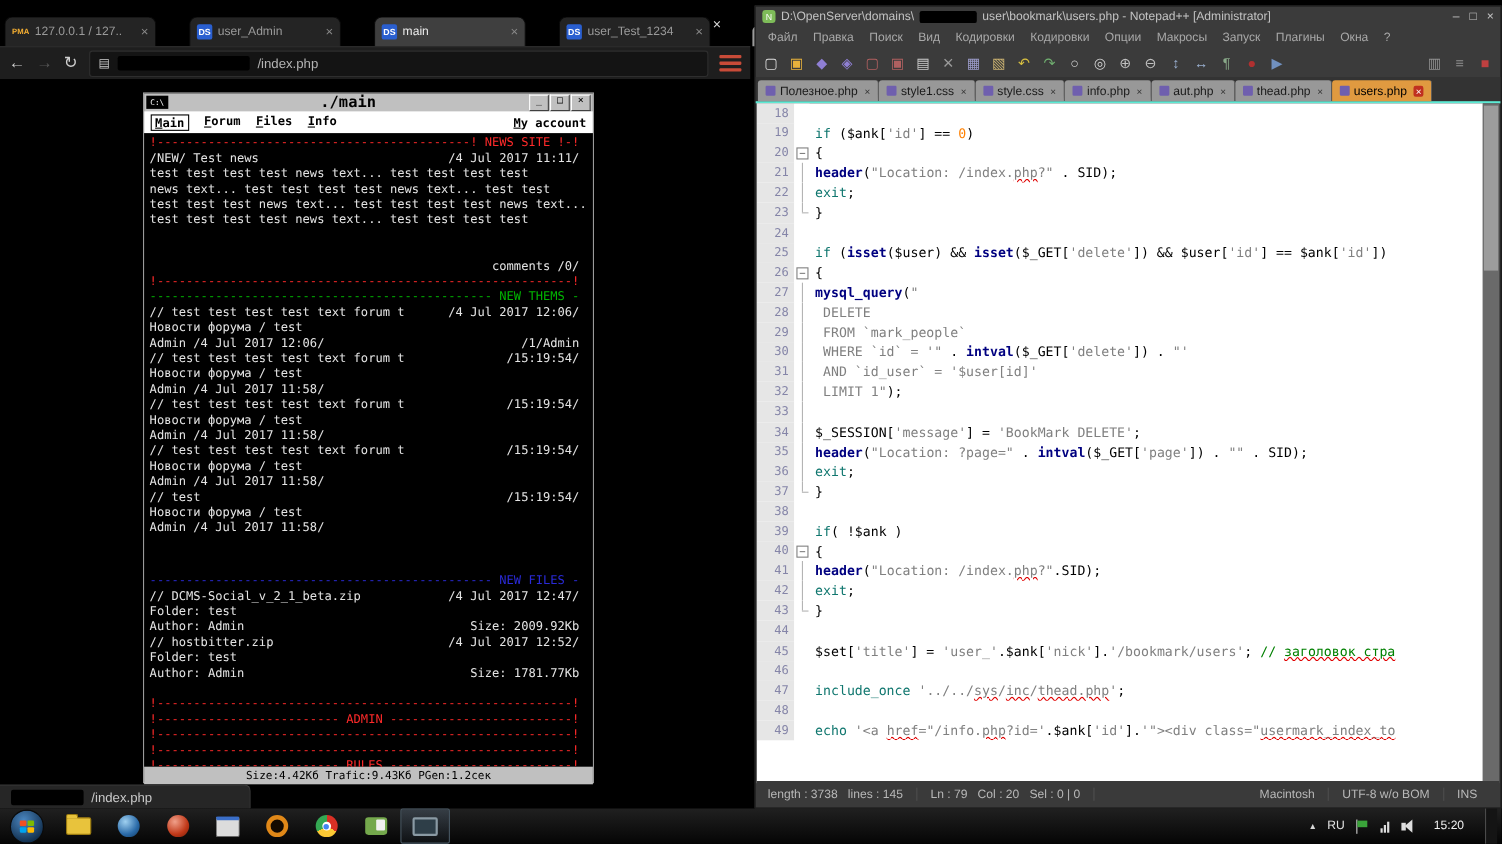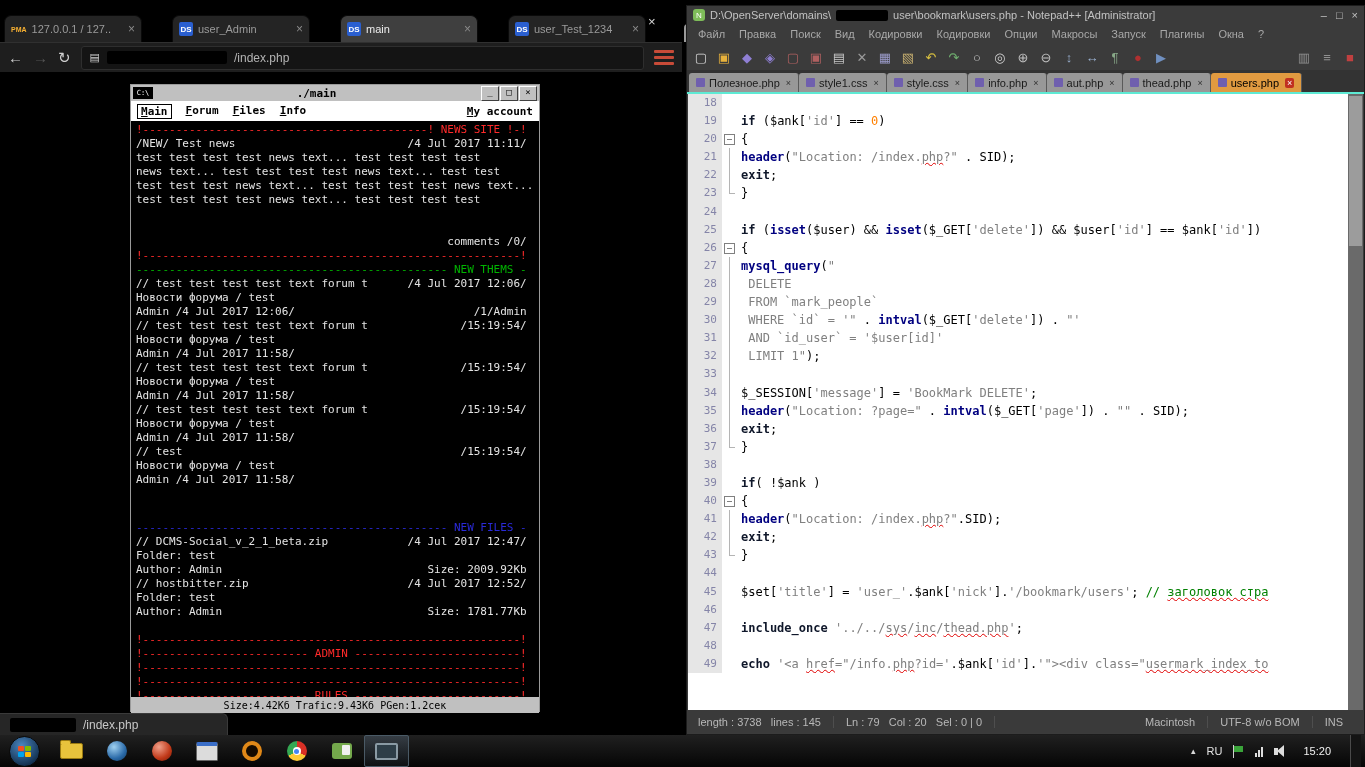--- a/index.html
+++ b/index.html
@@ -31,21 +31,21 @@
   #burl .redact{width:120px;}
   #bmenu{width:20px;display:flex;flex-direction:column;gap:3px;}
   #bmenu .bar{height:3px;background:#c84b38;border-radius:1px;}
   #bcontent{position:absolute;left:0;top:72px;width:682px;height:641px;background:#000;}
   
   #site{position:absolute;left:130px;top:12px;width:410px;height:628px;background:#000;
         border:1px solid #9a9a9a;box-sizing:border-box;font-family:"DejaVu Sans Mono",monospace;}
   #site-title{height:16px;background:#c0c0c0;display:flex;align-items:center;padding:0 2px;gap:4px;}
   .st-icon{width:20px;height:12px;background:#000;color:#fff;font-size:7px;display:flex;
            align-items:center;justify-content:center;flex:none;}
-  #site-title .t{font-size:11px;color:#000;flex:1;text-align:center;font-weight:bold;}
+  #site-title .t{font-size:14px;color:#000;flex:1;text-align:center;font-weight:bold;}
   .wb{width:16px;height:13px;background:#c0c0c0;border:1px solid;border-color:#fff #404040 #404040 #fff;
       font-size:9px;line-height:10px;text-align:center;color:#000;margin-left:1px;flex:none;}
   #site-menu{height:20px;background:#fff;display:flex;align-items:center;gap:14px;padding:0 6px;
              font-size:11px;font-weight:bold;color:#000;}
   .sm-item{display:inline-block;}
   .sm-item::first-letter{text-decoration:underline;}
   .sm-item.boxed{border:1px solid #000;padding:0 3px;}
   .sm-right{margin-left:auto;}
   #site-lines{height:576px;padding:2px 5px;font-size:11px;line-height:14px;white-space:pre;
               overflow:hidden;box-sizing:border-box;}
@@ -87,21 +87,21 @@
   .rnum{width:34px;background:#e6e6e6;color:#8585a8;text-align:right;padding-right:5px;font-size:11px;
         box-sizing:border-box;flex:none;}
   .rfold{width:14px;background:#fff;position:relative;flex:none;}
   .rcode{flex:1;padding-left:5px;font-size:12px;white-space:pre;overflow:hidden;color:#000;}
   .fold-box::before{content:"";position:absolute;left:2px;top:4px;width:9px;height:9px;
                     border:1px solid #808080;background:#fff;}
   .fold-box::after{content:"";position:absolute;left:5px;top:9px;width:5px;height:1px;background:#808080;}
   .fold-line::before{content:"";position:absolute;left:7px;top:0;bottom:0;width:1px;background:#b4b4b4;}
   .fold-end::before{content:"";position:absolute;left:7px;top:0;height:9px;width:1px;background:#b4b4b4;}
   .fold-end::after{content:"";position:absolute;left:7px;top:9px;width:6px;height:1px;background:#b4b4b4;}
-  .tk-k{color:#0f172a;font-weight:bold;}
+  .tk-k{color:#0f766e;font-weight:normal;}
   .tk-fn{color:#000080;font-weight:bold;}
   .tk-s{color:#808080;}
   .tk-sm{color:#808080;text-decoration:underline wavy #e00000 1px;}
   .tk-n{color:#ff8000;}
   .tk-c{color:#008000;}
   .tk-cm{color:#008000;text-decoration:underline wavy #e00000 1px;}
   .tk-p{color:#000;}
   #npp-scroll{position:absolute;right:1px;top:88px;width:15px;height:618px;background:#6a6a6a;}
   #npp-thumb{position:absolute;left:1px;right:1px;top:2px;height:150px;background:#9c9c9c;}
   #npp-status{position:absolute;left:1px;right:1px;bottom:1px;height:23px;background:#3a3a3a;

